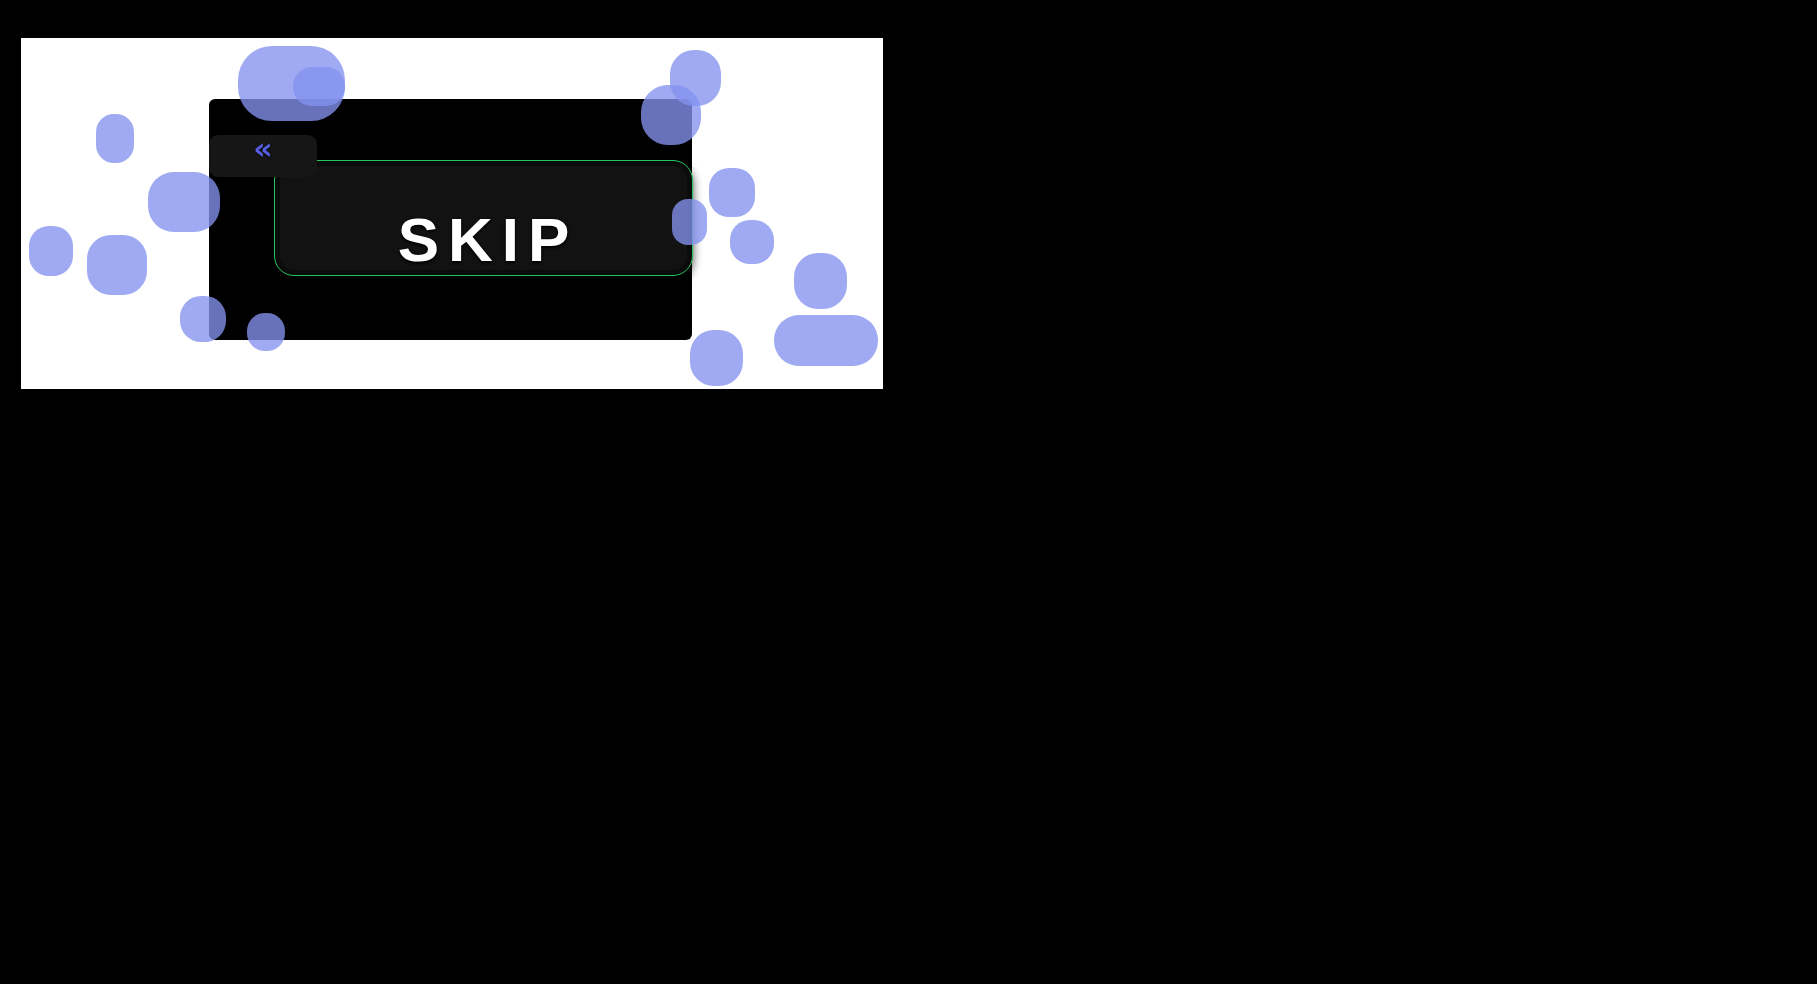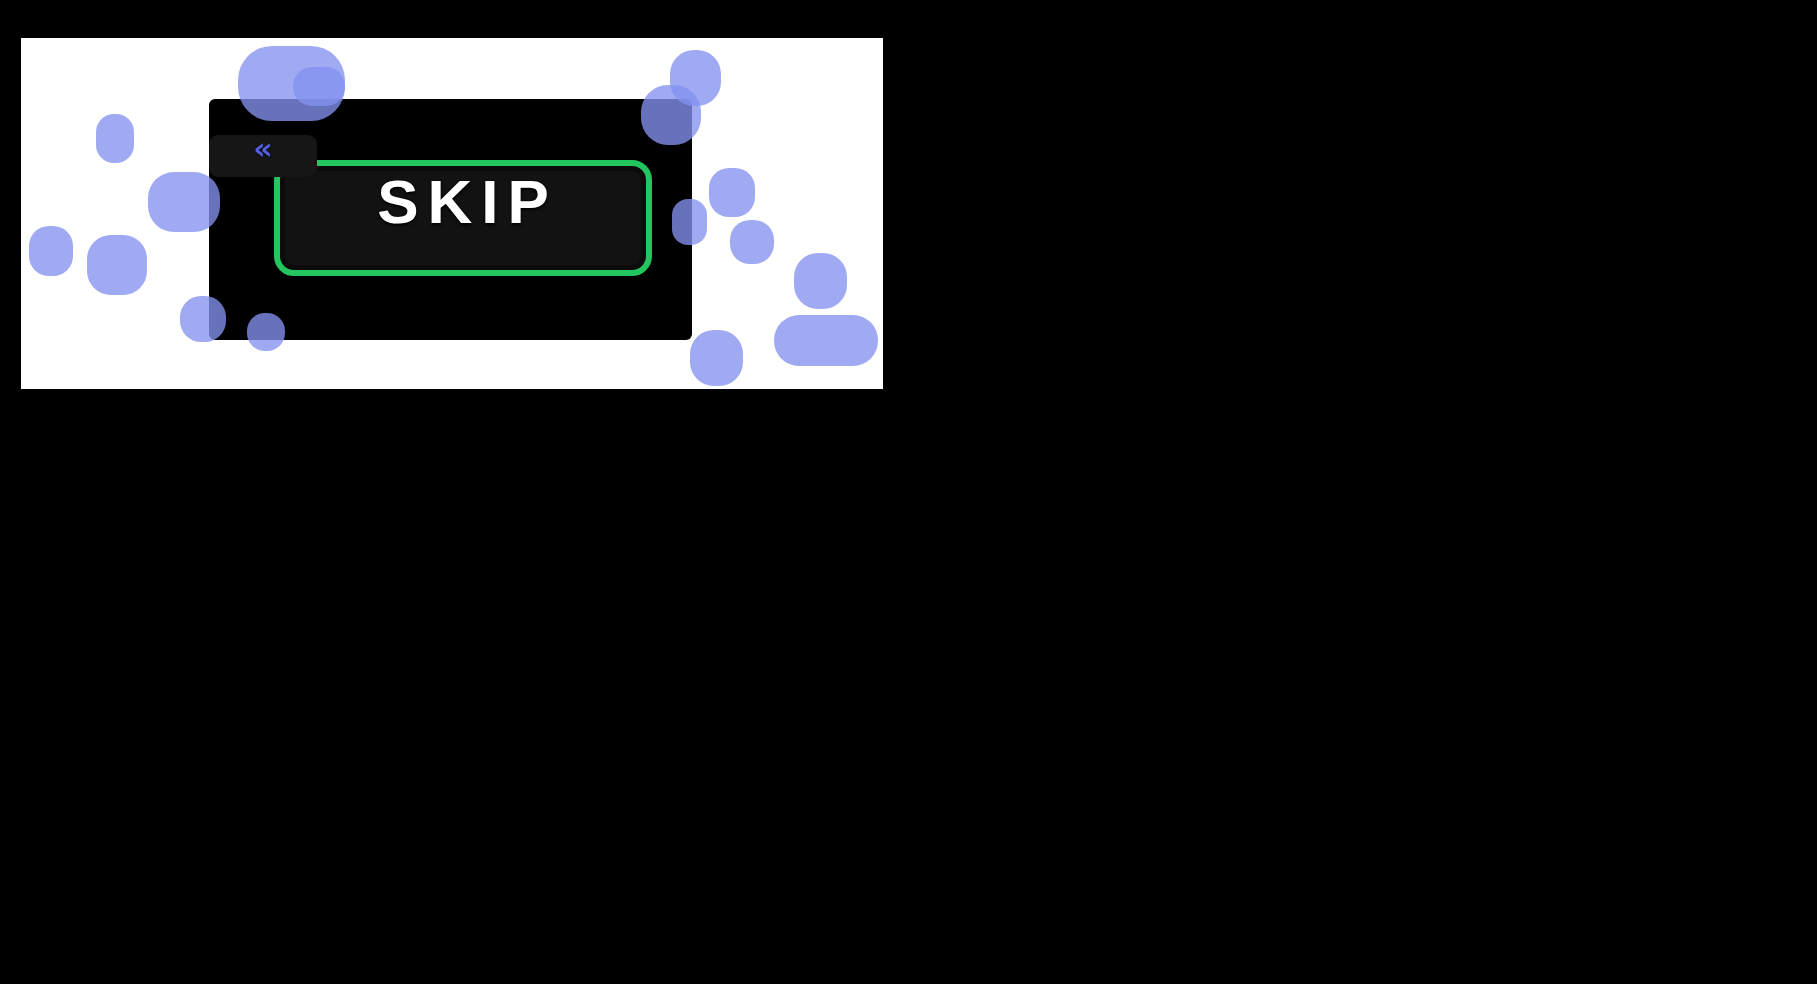--- a/index.html
+++ b/index.html
@@ -52,28 +52,28 @@
     font-size: 30px;
     font-weight: bold;
     line-height: 28px;
     text-shadow: 0 1px 2px rgba(0,0,0,0.6);
     user-select: none;
   }
   .skip-btn {
     position: absolute;
     left: 65px;
     top: 61px;
-    width: 378px;
+    width: 419px;
     height: 116px;
     background: #121212;
-    border: 6px solid #22c55e;
+    border: 1px solid #22c55e;
     border-radius: 20px;
     box-shadow: inset 0 0 0 5px #0b0b0b, 0 4px 10px rgba(0,0,0,0.7);
     display: flex;
-    align-items: flex-start;
+    align-items: flex-end;
     justify-content: center;
     cursor: pointer;
     z-index: 3;
   }
   .skip-label {
     color: #ffffff;
     font-size: 62px;
     font-weight: 800;
     letter-spacing: 9px;
     padding-left: 9px; 

